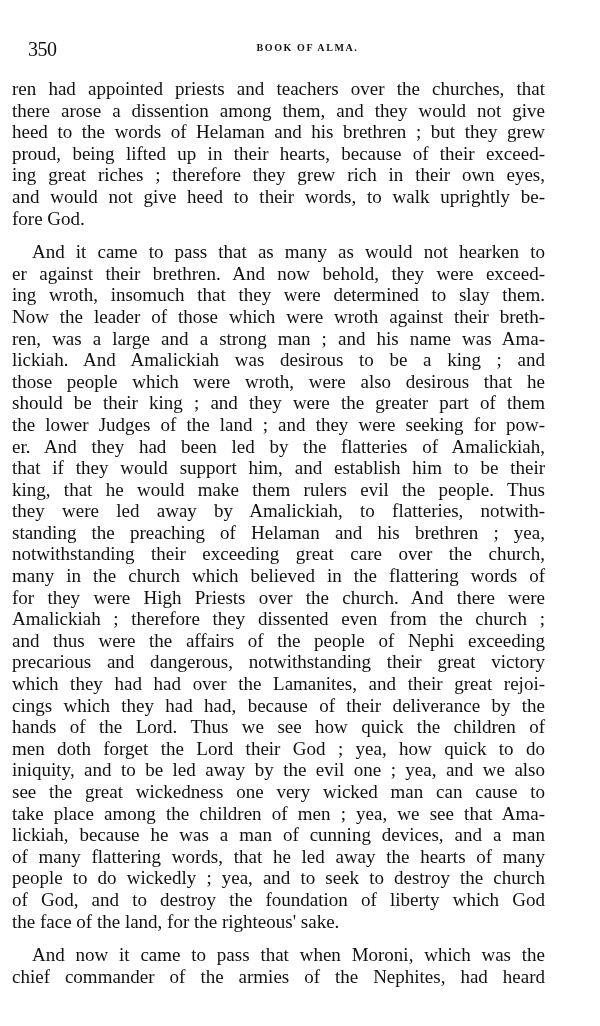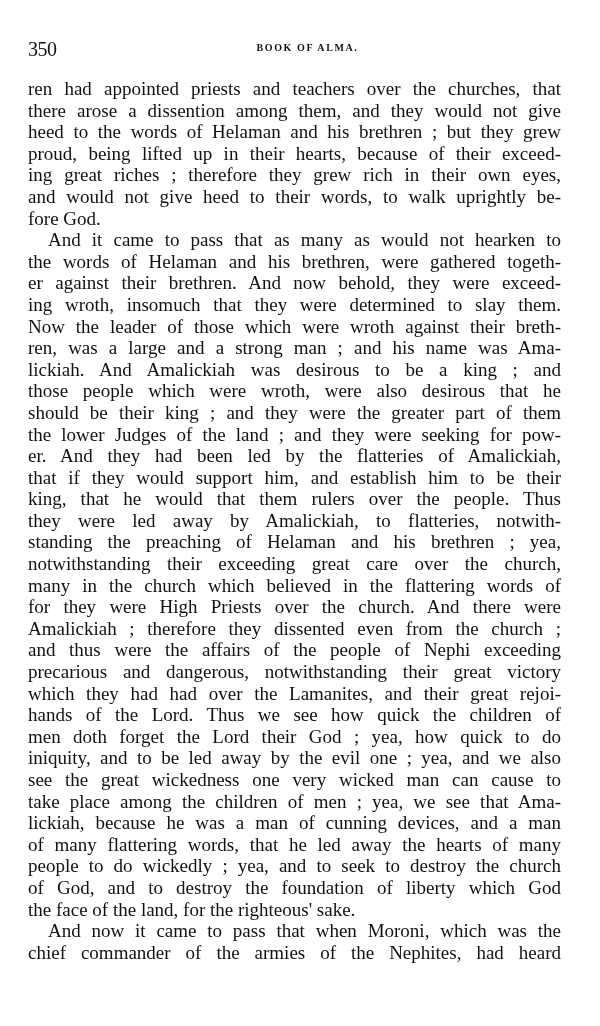--- a/index.html
+++ b/index.html
@@ -42,39 +42,40 @@
     right: 0;
     top: 4px;
     text-align: center;
     font-size: 10px;
     font-weight: bold;
     letter-spacing: 1.6px;
     padding-left: 26px;
   }
   .body-text {
     position: absolute;
-    left: 28px;
+    left: 12px;
     top: 78px;
     width: 533px;
   }
   .line {
     display: block;
     height: 21.6px;
     line-height: 21.6px;
     font-size: 19px;
     white-space: nowrap;
     text-align: justify;
     text-align-last: justify;
     overflow: visible;
   }
   .line.last {
     text-align-last: left;
   }
   .line.indent {
     padding-left: 20px;
+    margin-top: 12px;
   }
   .paragraph { display: block; }
 </style>
 </head>
 <body>
 
 <div class="page">
 
   <div class="running-head">
     <span class="page-number">350</span>
@@ -88,41 +89,41 @@
       <span class="line">there arose a dissention among them, and they would not give</span>
       <span class="line">heed to the words of Helaman and his brethren ;  but they grew</span>
       <span class="line">proud, being lifted up in their hearts, because of their exceed-</span>
       <span class="line">ing great riches ;  therefore they grew  rich  in their own eyes,</span>
       <span class="line">and would not give heed to their words, to walk uprightly be-</span>
       <span class="line last">fore God.</span>
     </div>
 
     <div class="paragraph">
       <span class="line indent">And it came to pass  that as many as would  not  hearken  to</span>
-      <span class="line">the words of Helaman and his brethren, were gathered togeth-</span>
       <span class="line">er against their brethren.    And now behold, they were exceed-</span>
       <span class="line">ing wroth, insomuch  that they were determined to slay them.</span>
       <span class="line">Now the leader of those which were wroth against their breth-</span>
       <span class="line">ren, was a large and a strong man ;  and  his name  was Ama-</span>
       <span class="line">lickiah.   And Amalickiah was desirous  to  be  a king ;  and</span>
       <span class="line">those people which  were wroth, were also desirous  that  he</span>
       <span class="line">should be their king ;  and they were the greater part  of them</span>
       <span class="line">the lower Judges of the land ;  and they were seeking for pow-</span>
       <span class="line">er.   And  they had been led by the flatteries  of  Amalickiah,</span>
       <span class="line">that if they would support him,  and  establish  him to be their</span>
-      <span class="line">king, that he would that them rulers over the people.   Thus</span>
+      <span class="line">king, that he would make them rulers evil the people.   Thus</span>
       <span class="line">they were led  away by  Amalickiah,  to flatteries,  notwith-</span>
       <span class="line">standing  the  preaching of Helaman  and  his brethren ; yea,</span>
       <span class="line">notwithstanding  their  exceeding  great  care  over the church,</span>
       <span class="line">many  in the church which believed  in the flattering words  of</span>
       <span class="line">for they were High Priests over the church.   And there were</span>
       <span class="line">Amalickiah ;  therefore  they dissented even from  the church ;</span>
       <span class="line">and thus  were the affairs of the  people of Nephi  exceeding</span>
       <span class="line">precarious and dangerous,  notwithstanding their great victory</span>
       <span class="line">which they had had over the Lamanites, and their  great  rejoi-</span>
+      <span class="line">cings which they had had, because of their deliverance by the</span>
       <span class="line">hands of the Lord.   Thus  we  see how quick the children  of</span>
       <span class="line">men doth forget  the Lord their God ;  yea,  how quick  to do</span>
       <span class="line">iniquity, and to be led away by the evil one ;  yea, and we also</span>
       <span class="line">see the great wickedness one very wicked  man  can  cause  to</span>
       <span class="line">take place among the children of men ;  yea, we see that Ama-</span>
       <span class="line">lickiah, because he was a man of  cunning devices,  and a man</span>
       <span class="line">of many flattering words,  that he led away the hearts of many</span>
       <span class="line">people to do wickedly ;  yea, and to seek to destroy the church</span>
       <span class="line">of God,  and  to  destroy  the  foundation  of  liberty  which  God</span>
       <span class="line last">the face of the land,  for the righteous' sake.</span>

